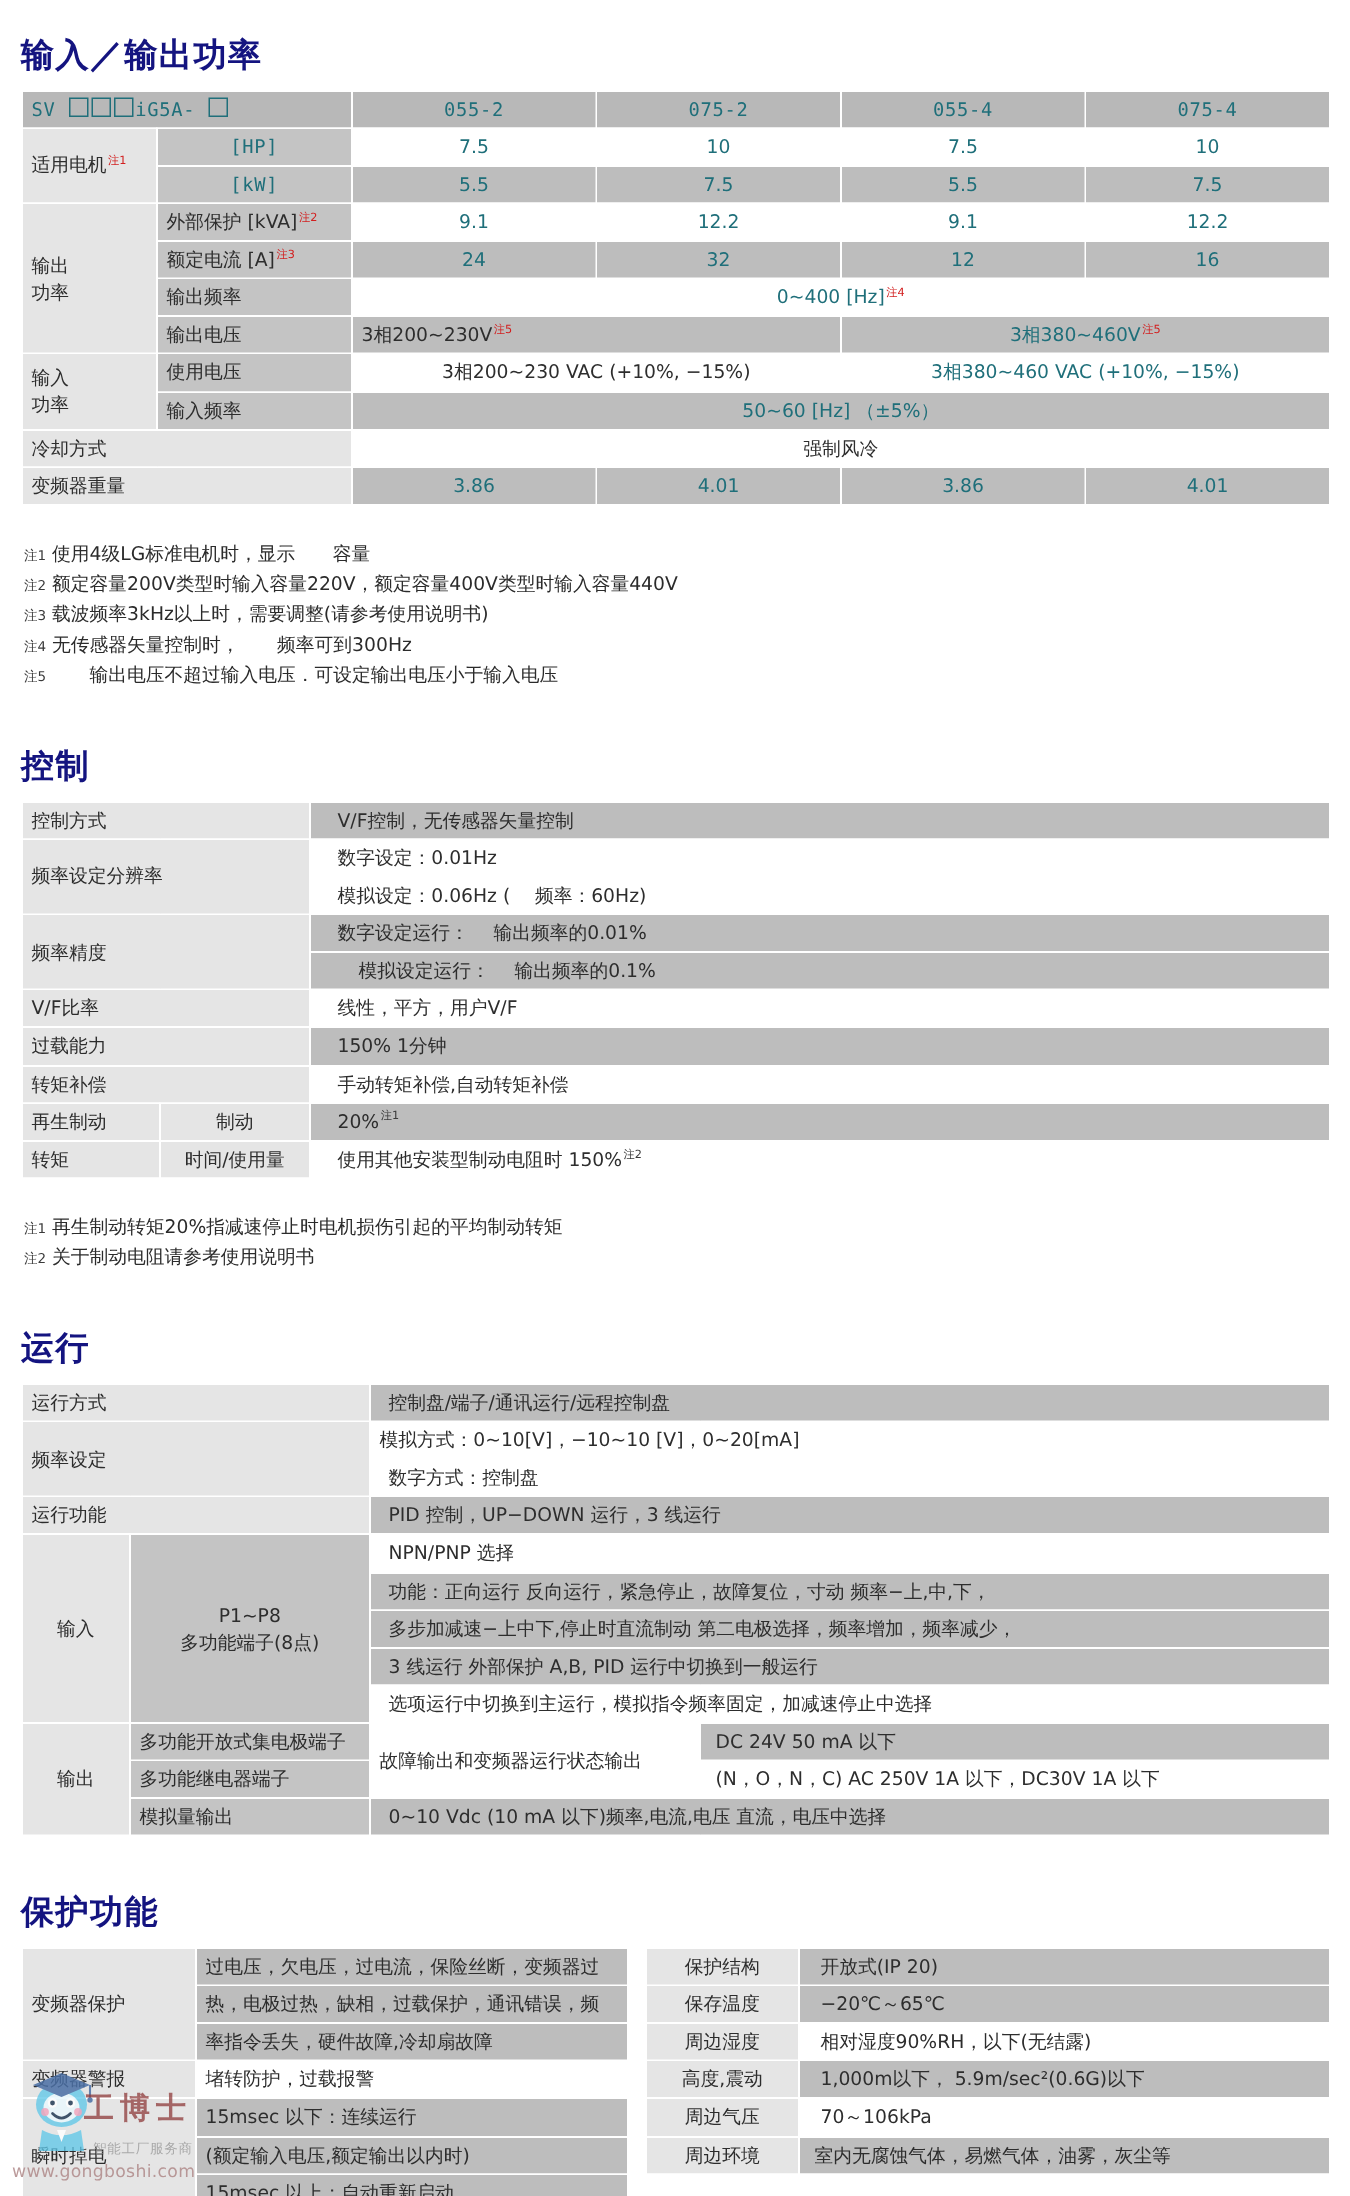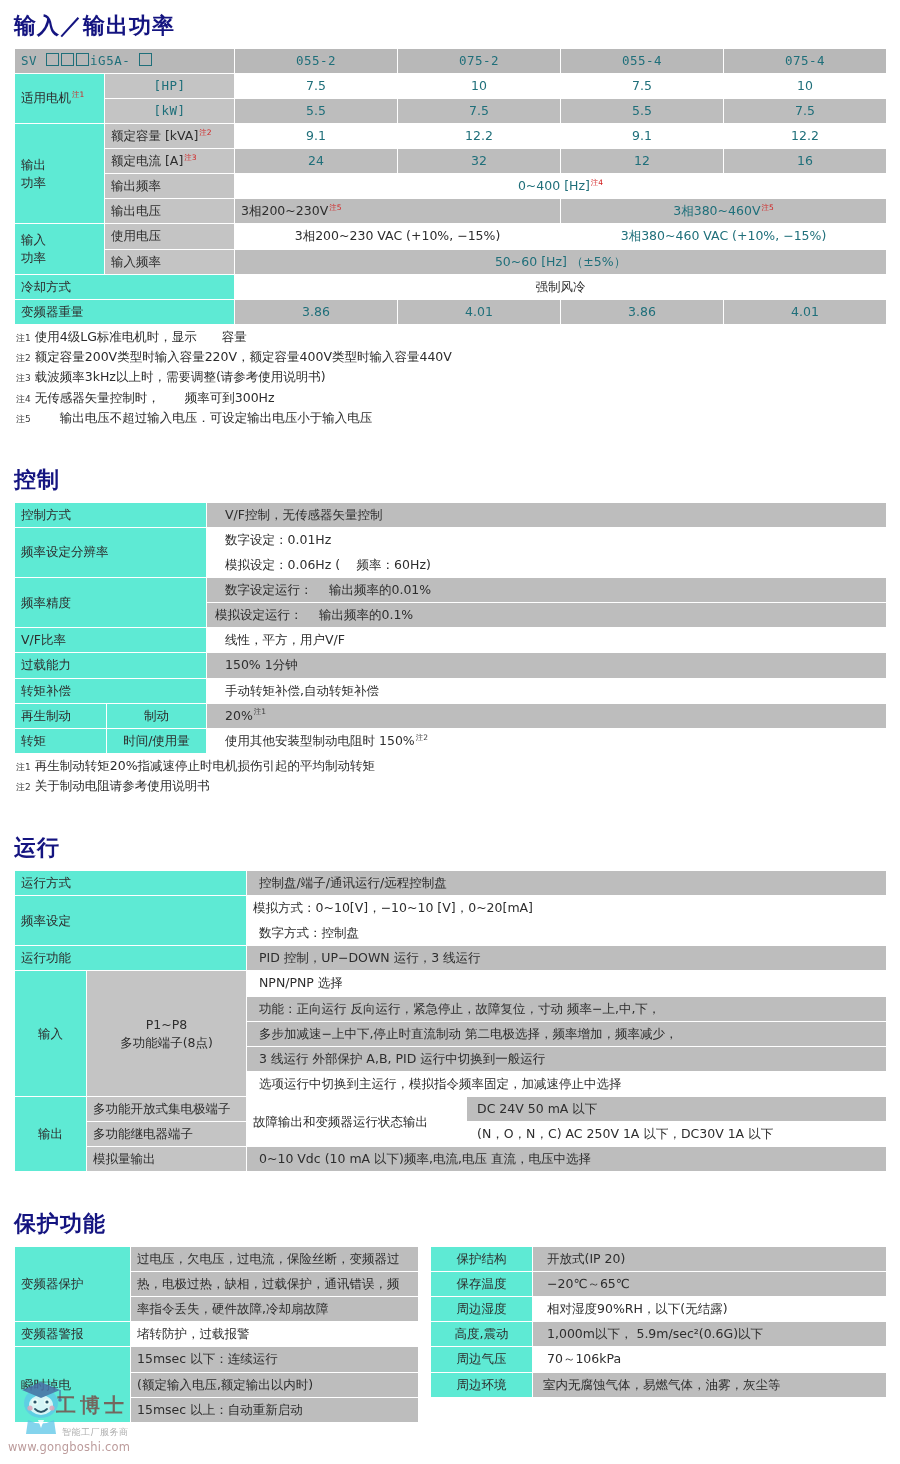--- a/index.html
+++ b/index.html
@@ -24,41 +24,41 @@
   }
   h2.section-title {
     color: #141480;
     font-size: 22px;
     font-weight: bold;
     letter-spacing: 1px;
     margin: 0;
     padding: 0;
     line-height: 1.25;
   }
-  .title-gap-1 { padding-top: 12px; padding-bottom: 8px; }
+  .title-gap-1 { padding-top: 24px; padding-bottom: 8px; }
   .title-gap-2 { padding-top: 38px; padding-bottom: 8px; }
 
   table.spec {
     border-collapse: collapse;
     width: 872px;
     table-layout: fixed;
     font-size: 12.5px;
     color: #2d2d2d;
   }
   table.spec td {
     border: 1px solid #ffffff;
     padding: 3px 6px;
     vertical-align: middle;
     line-height: 1.45;
     white-space: nowrap;
     overflow: hidden;
   }
   
   .g-head   { background: #b8b8b8; }
-  .g-lbl    { background: #5eead4; }
+  .g-lbl    { background: #e5e5e5; }
   .g-lbl2   { background: #c4c4c4; }
   .g-mid    { background: #bdbdbd; }
   .white    { background: #ffffff; }
   .teal     { color: #1f6f7a; }
   .ctr      { text-align: center; }
   .lft      { text-align: left; }
 
   sup.note {
     color: #d21f1f;
     font-size: 7.5px;
@@ -76,21 +76,21 @@
   .box-glyph {
     display: inline-block;
     width: 11px;
     height: 11px;
     border: 1px solid #1f6f7a;
     margin: 0 1px;
     vertical-align: -1px;
   }
 
   .footnotes {
-    padding: 2px 0 0 2px;
+    padding: 22px 0 0 2px;
     font-size: 12.5px;
     line-height: 1.62;
     color: #2b2b2b;
   }
   .footnotes .fn { white-space: nowrap; }
   .fn-tag {
     font-size: 9px;
     color: #3a3a3a;
     margin-right: 4px;
     display: inline-block;
@@ -202,21 +202,21 @@
         <td class="g-mid ctr teal">5.5</td>
         <td class="g-mid ctr teal">7.5</td>
       </tr>
 
       <tr>
         <td rowspan="4" class="g-lbl lft">
           <span class="cell-sub">输出</span>
           <span class="cell-sub">功率</span>
         </td>
         <td class="g-lbl2 lft">
-          <span>额定容量 [kVA]</span><sup class="note">注2</sup>
+          <span>外部保护 [kVA]</span><sup class="note">注2</sup>
         </td>
         <td class="white ctr teal">9.1</td>
         <td class="white ctr teal">12.2</td>
         <td class="white ctr teal">9.1</td>
         <td class="white ctr teal">12.2</td>
       </tr>
       <tr>
         <td class="g-lbl2 lft">
           <span>额定电流 [A]</span><sup class="note">注3</sup>
         </td>
@@ -299,21 +299,21 @@
       </tr>
       <tr>
         <td class="white lft" style="padding-left:18px">模拟设定：0.06Hz (　 频率：60Hz)</td>
       </tr>
 
       <tr>
         <td colspan="2" rowspan="2" class="g-lbl lft">频率精度</td>
         <td class="g-mid lft" style="padding-left:18px">数字设定运行：　 输出频率的0.01%</td>
       </tr>
       <tr>
-        <td class="g-mid lft" style="padding-left:8px">模拟设定运行：　 输出频率的0.1%</td>
+        <td class="g-mid lft" style="padding-left:32px">模拟设定运行：　 输出频率的0.1%</td>
       </tr>
 
       <tr>
         <td colspan="2" class="g-lbl lft">V/F比率</td>
         <td class="white lft" style="padding-left:18px">线性，平方，用户V/F</td>
       </tr>
       <tr>
         <td colspan="2" class="g-lbl lft">过载能力</td>
         <td class="g-mid lft" style="padding-left:18px">150% 1分钟</td>
       </tr>

